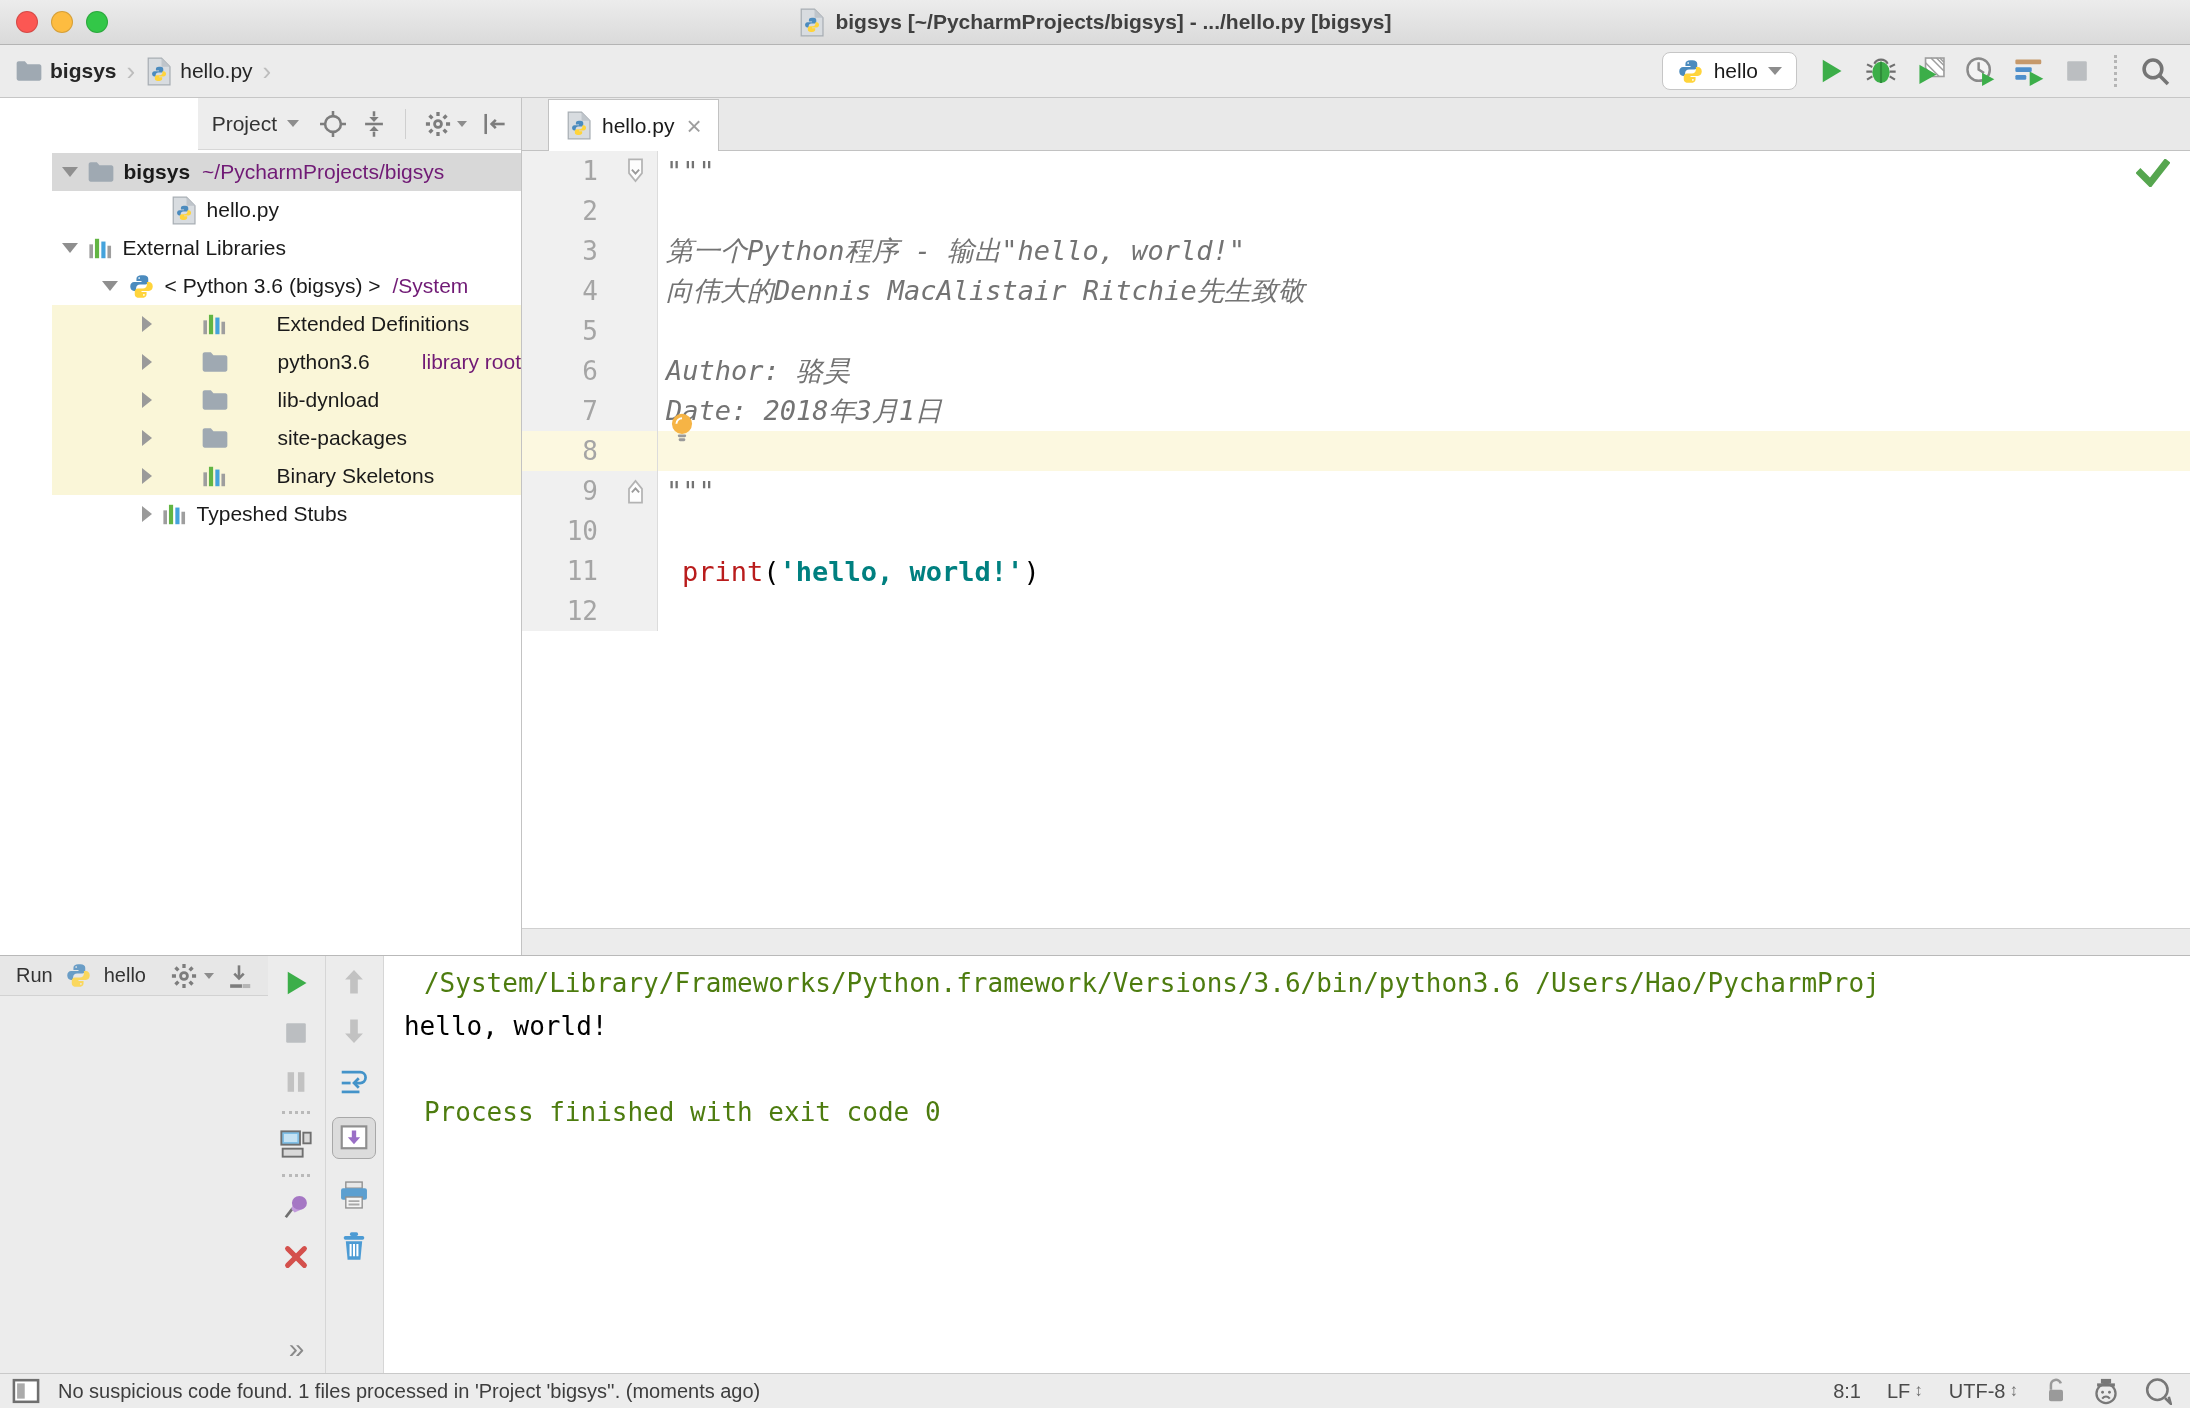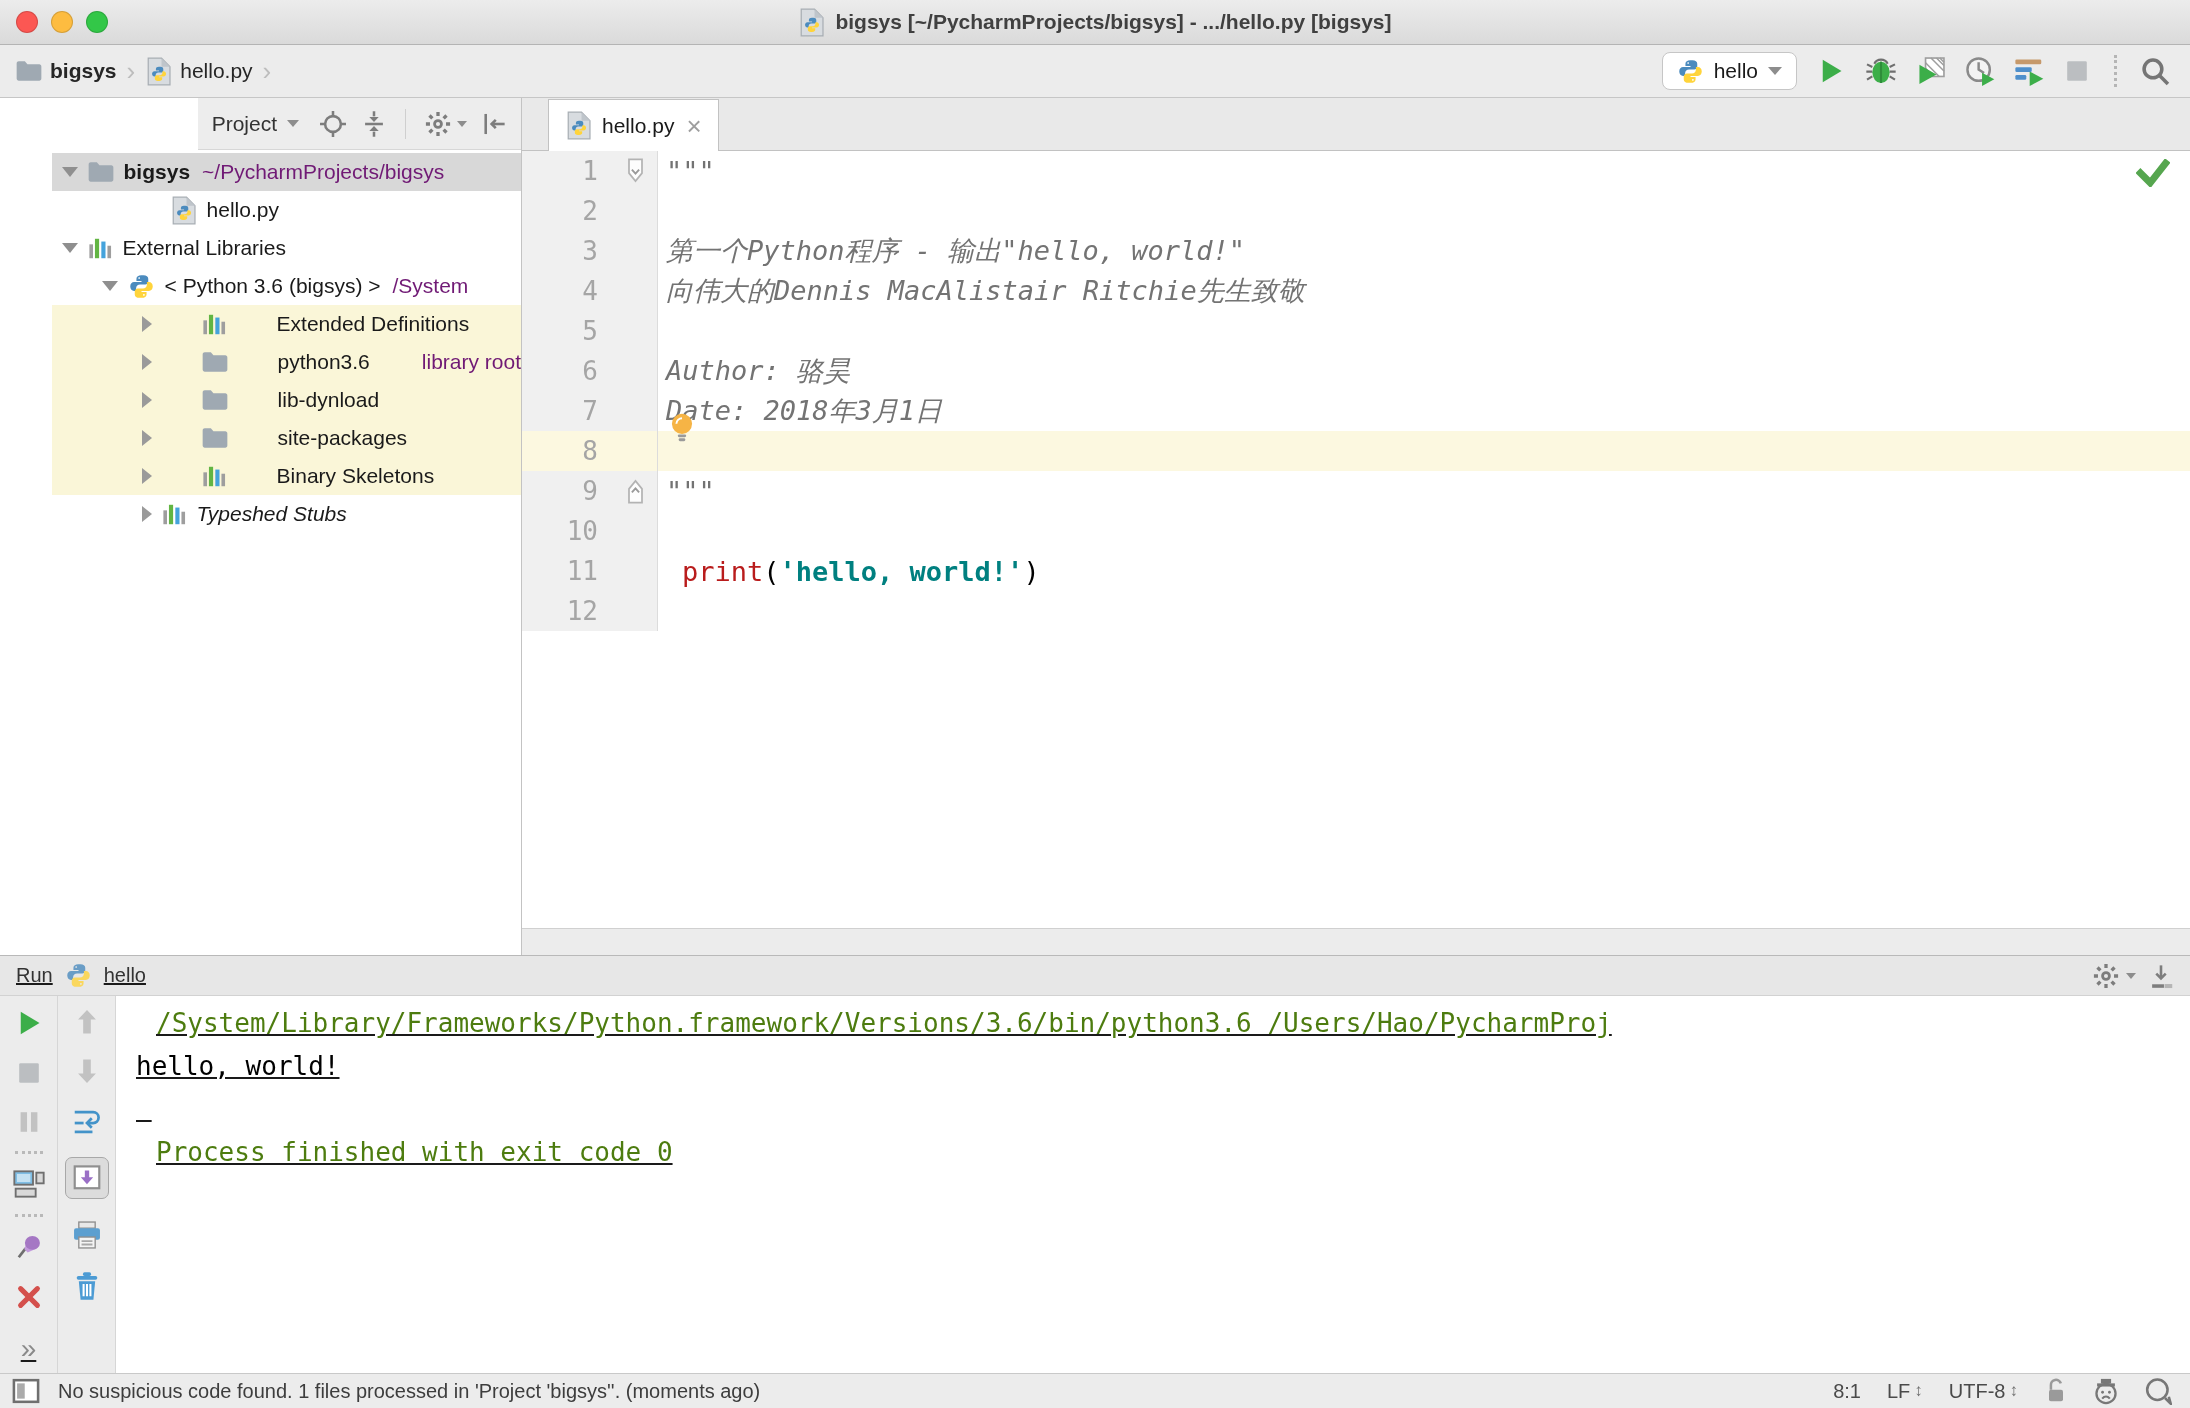--- a/index.html
+++ b/index.html
@@ -55,21 +55,21 @@
   .src { flex:1; padding-left:8px; font:27px "DejaVu Sans Mono", monospace; white-space:pre; display:flex; align-items:center; min-width:0; }
   .code-line.current, .code-line.current .ln, .code-line.current .fold { background:#fcf8e0; }
   .tok-doc { color:#737373; font-style:italic; }
   .tok-kw { color:#b91c1c;margin-left:16px; }
   .tok-str { color:#008080; font-weight:bold; }
   .tok-plain { color:#000; }
   .bulb { position:absolute; left:146px; top:20px; z-index:3; }
   .bottom-strip { height:27px; flex:none; background:#ececec; border-top:1px solid #d0d0d0; }
 
   
-  .runpanel { position:absolute; left:0; right:0; top:955px; bottom:35px; display:flex; flex-direction:column; border-top:1px solid #b9b9b9; background:#ececec;text-decoration:underline; }
+  .runpanel { position:absolute; left:0; right:0; top:955px; bottom:35px; display:flex; flex-direction:row; border-top:1px solid #b9b9b9; background:#ececec; }
   .run-header { height:40px; flex:none; display:flex; align-items:center; gap:12px; padding:0 16px; font-size:20px; color:#333; background:#e7e7e7; border-bottom:1px solid #d2d2d2; }
   .run-header .spacer { flex:1; }
   .run-body { flex:1; display:flex; min-height:0; }
   .tb-col { width:58px; flex:none; display:flex; flex-direction:column; align-items:center; padding:12px 0 8px; gap:21px; border-right:1px solid #d6d6d6; background:#ececec; }
   .hdots { width:28px; border-top:3px dotted #b9b9b9; margin:-6px 0; }
   .sel-box { width:44px; height:42px; background:#dcdcdc; border:1px solid #a8a8a8; border-radius:7px; display:flex; align-items:center; justify-content:center; }
   .more { color:#8a8a8a; font-size:28px; margin-top:auto; }
   .console { flex:1; background:#fff; padding:6px 0 0 20px; overflow:hidden; min-width:0; }
   .cline { font:26px "DejaVu Sans Mono", monospace; line-height:43px; white-space:pre; color:#000; }
   .cline.sys { color:#4d7c0f;margin-left:20px; }
@@ -332,21 +332,21 @@
           <span class="icon t-icon">
             <svg width="25" height="25" viewBox="0 0 18 18">
               <rect x="1" y="6" width="2.6" height="10" fill="#9e9e9e"></rect>
               <rect x="5" y="2" width="3" height="14" fill="#62B543"></rect>
               <rect x="9.6" y="4" width="3" height="12" fill="#45A3DC"></rect>
               <rect x="14" y="7" width="2.6" height="9" fill="#9e9e9e"></rect>
             </svg>
           </span>
           <span class="t-label">Binary Skeletons</span>
         </div>
-        <div class="tree-row" style="padding-left: 90px; font-style: italic;">
+        <div class="tree-row" style="padding-left: 90px;">
           <span class="chev right"></span>
           <span class="icon t-icon">
             <svg width="25" height="25" viewBox="0 0 18 18">
               <rect x="1" y="6" width="2.6" height="10" fill="#9e9e9e"></rect>
               <rect x="5" y="2" width="3" height="14" fill="#62B543"></rect>
               <rect x="9.6" y="4" width="3" height="12" fill="#45A3DC"></rect>
               <rect x="14" y="7" width="2.6" height="9" fill="#9e9e9e"></rect>
             </svg>
           </span>
           <span class="t-label">Typeshed Stubs</span>

